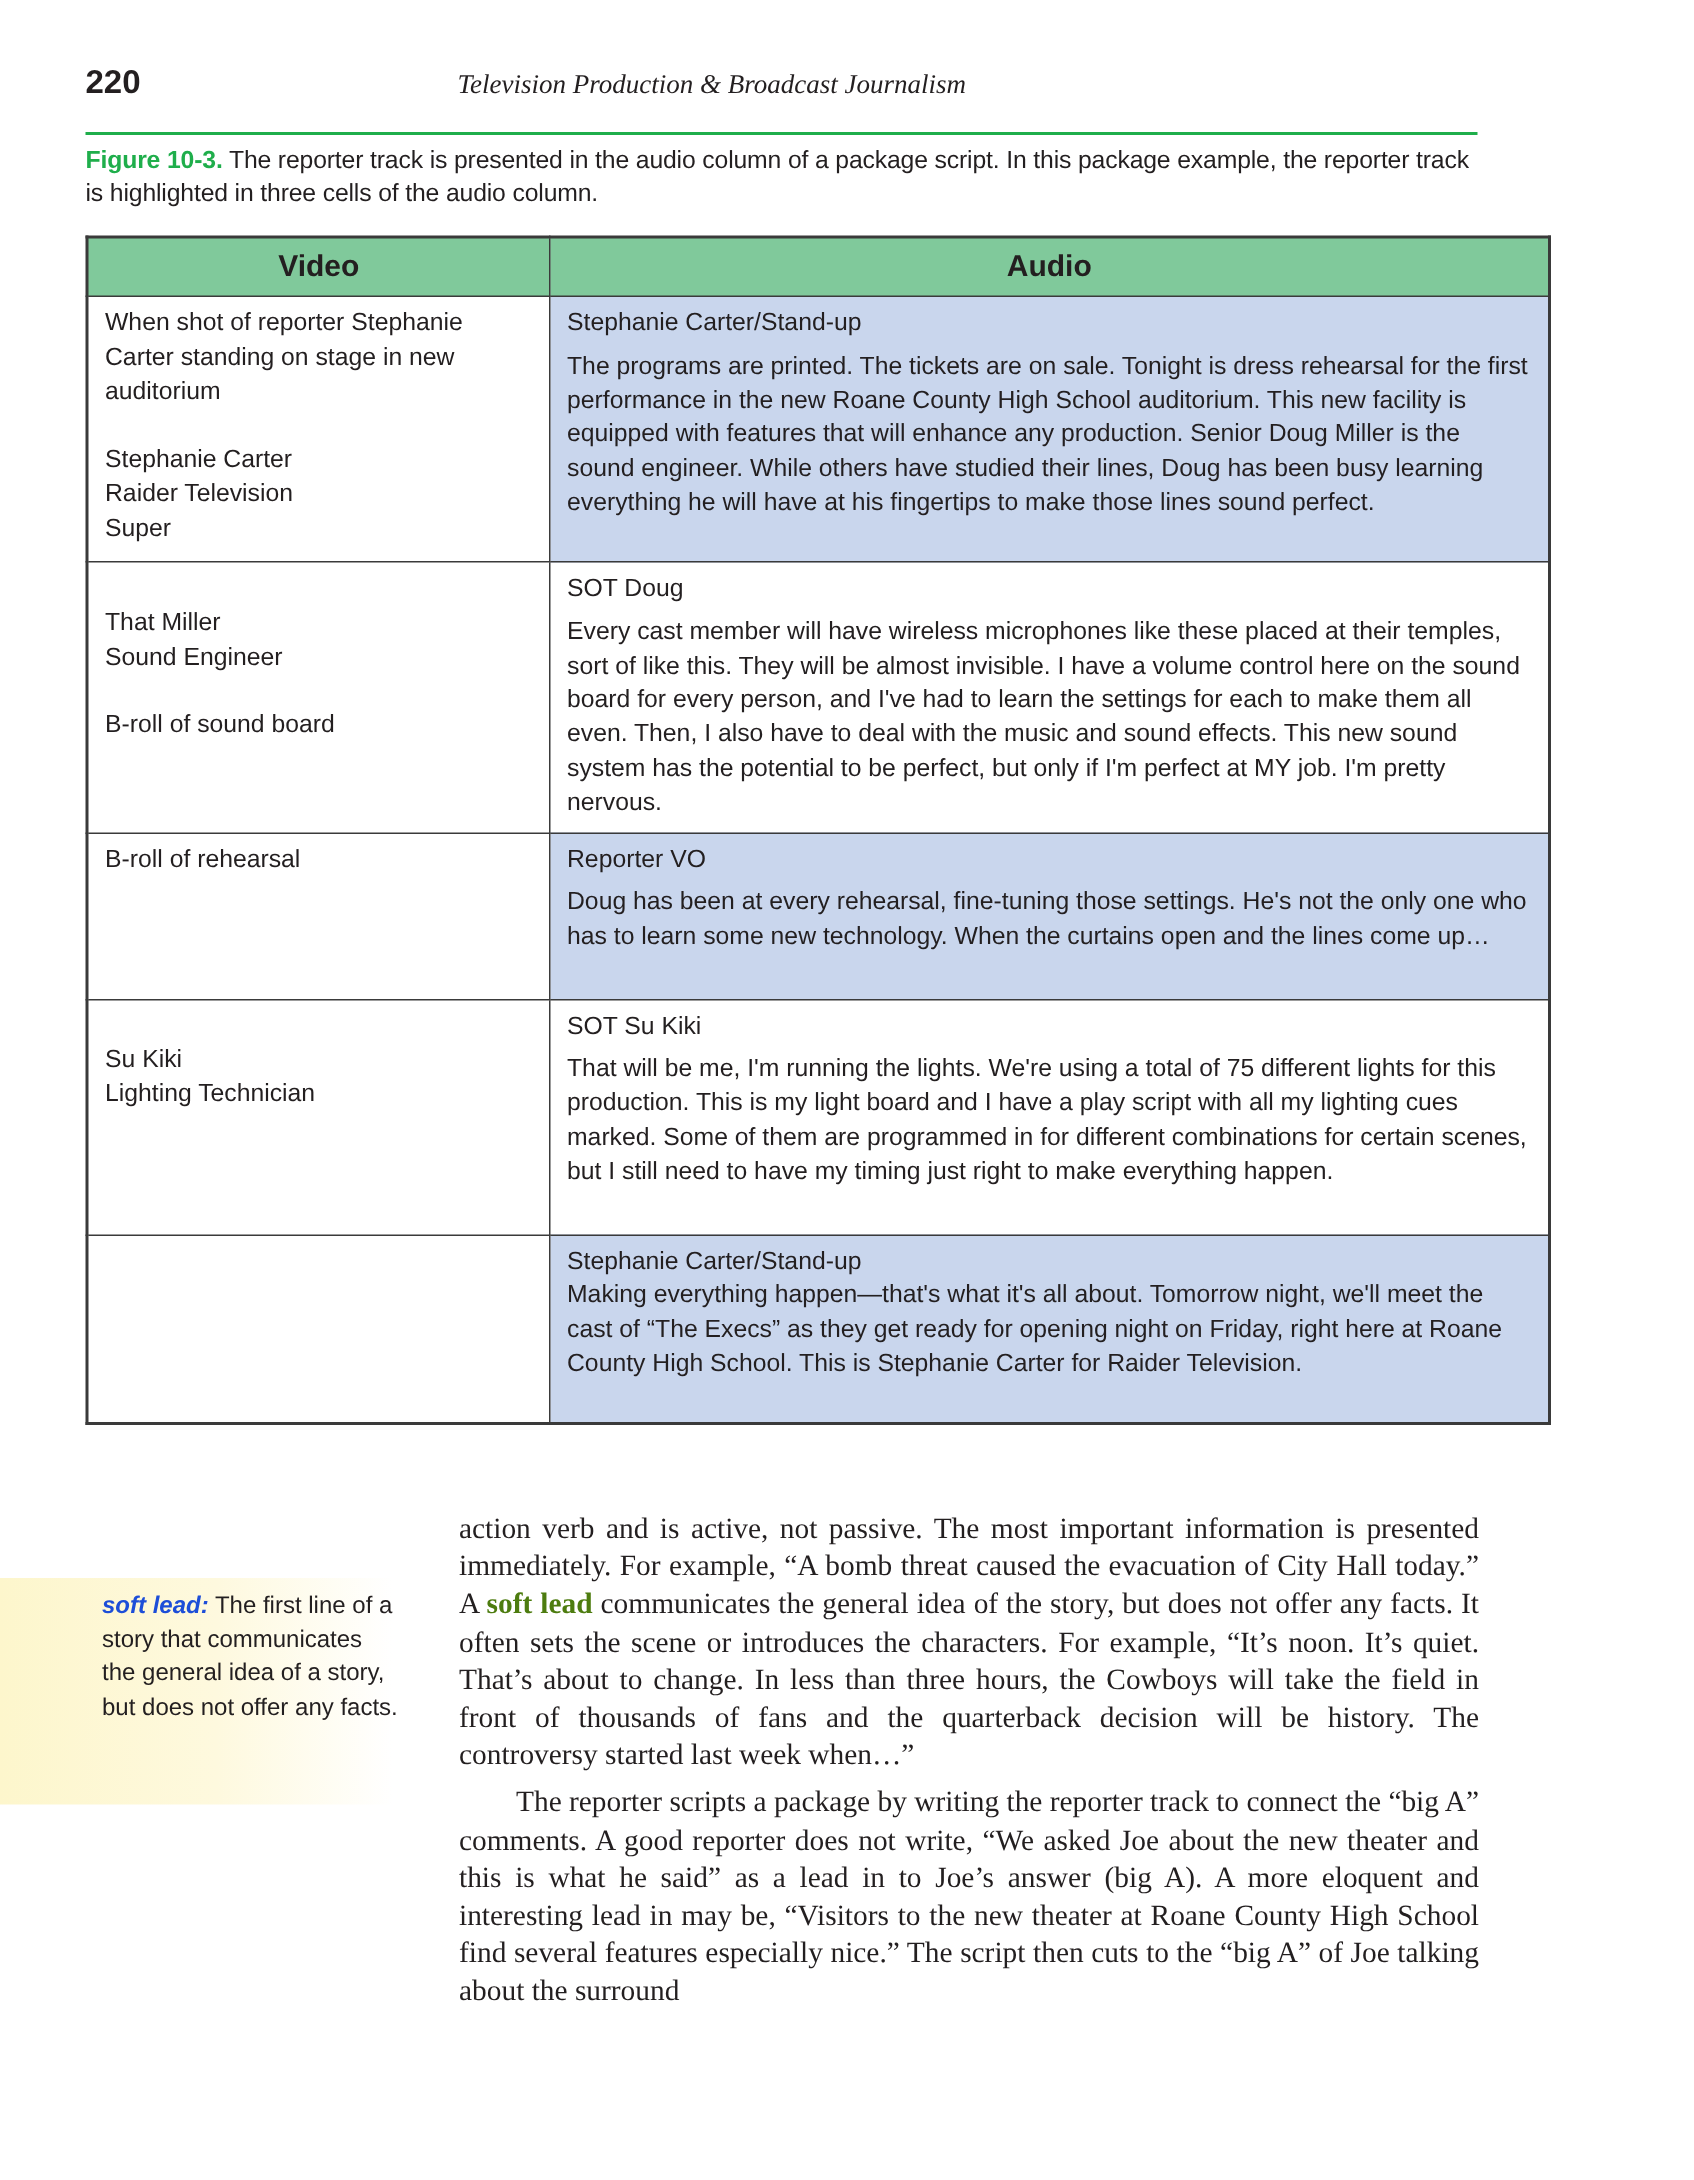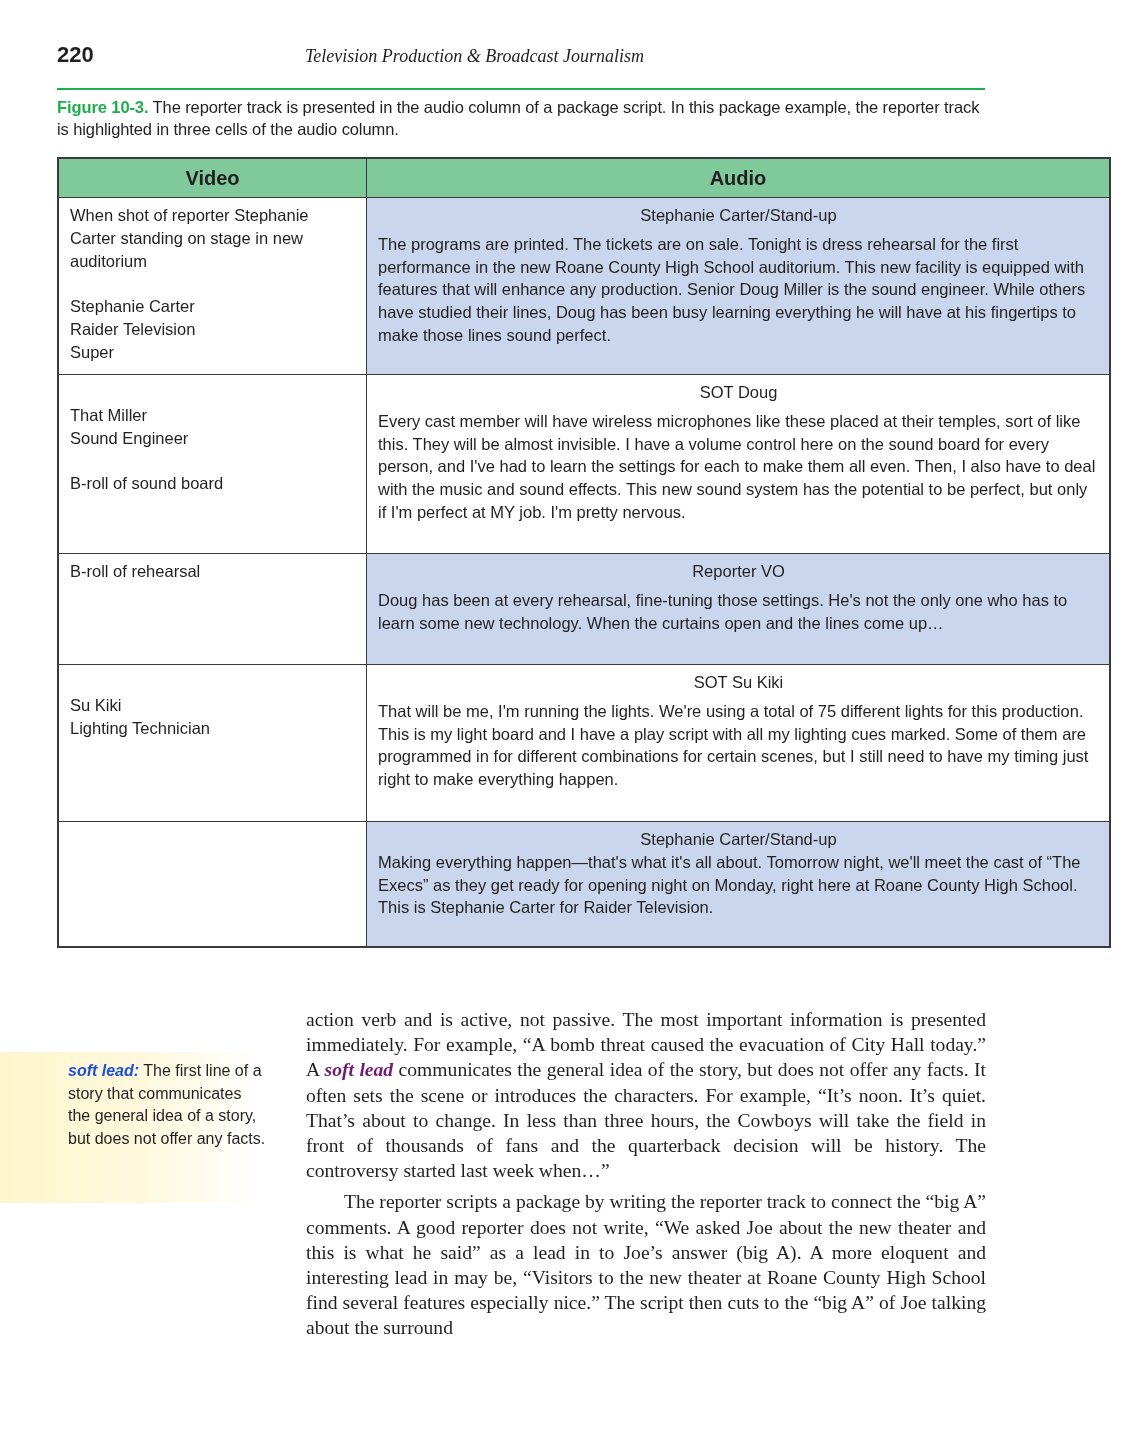--- a/index.html
+++ b/index.html
@@ -52,21 +52,21 @@
       letter-spacing: -0.1px;
     }
     .caption .fig-label {
       color: #1fae4b;
       font-weight: bold;
     }
     table.script {
       position: absolute;
       left: 57px;
       top: 157px;
-      width: 1054px;
+      width: 977px;
       border-collapse: collapse;
       border: 2px solid #3a3a3a;
       font-family: "Liberation Sans", sans-serif;
       font-size: 16.5px;
       line-height: 22.8px;
       color: #231f20;
     }
     table.script th {
       background: #80c99b;
       font-weight: bold;
@@ -81,21 +81,21 @@
     table.script td {
       vertical-align: top;
       border: 1.5px solid #3a3a3a;
       padding: 6px 10px 8px 11px;
     }
     table.script td.audio.highlight {
       background: #c9d6ed;
     }
     .video-line { display: block; }
     .video-gap { display: block; height: 22.8px; }
-    .audio-head { display: block; margin-bottom: 6px; text-align: center; }
+    .audio-head { display: block; margin-bottom: 6px; }
     .audio-head.tight { margin-bottom: 0; }
     .audio-body { display: block; }
     .row1 td { height: 162px; }
     .row2 td { height: 164px; }
     .row3 td { height: 96px; }
     .row4 td { height: 142px; margin-top: 27px; }
     .row5 td { height: 110px; }
 
     .sidebar {
       position: absolute;
@@ -133,23 +133,22 @@
       hyphens: manual;
     }
     .body-text p {
       margin: 0;
     }
     .body-text p.indent {
       text-indent: 38px;
       margin-top: 6px;
     }
     .body-text .term {
-      color: #701a75;
-      font-weight: bold;
-      font-style: italic;
+      color: #4d7c0f;
+      font-weight: bold;
     }
   </style>
 </head>
 <body>
 
 <div class="page-number">220</div>
 <div class="running-head">Television Production &amp; Broadcast Journalism</div>
 <div class="rule"></div>
 
 <div class="caption"><span class="fig-label">Figure 10-3.</span><span> The reporter track is presented in the audio column of a package script. In this package example, the reporter track is highlighted in three cells of the audio column.</span></div>
@@ -207,21 +206,21 @@
       </td>
       <td class="audio">
         <span class="audio-head">SOT Su Kiki</span>
         <span class="audio-body">That will be me, I'm running the lights. We're using a total of 75 different lights for this production. This is my light board and I have a play script with all my lighting cues marked. Some of them are programmed in for different combinations for certain scenes, but I still need to have my timing just right to make everything happen.</span>
       </td>
     </tr>
     <tr class="row5">
       <td class="video"></td>
       <td class="audio highlight">
         <span class="audio-head tight">Stephanie Carter/Stand-up</span>
-        <span class="audio-body">Making everything happen—that's what it's all about. Tomorrow night, we'll meet the cast of “The Execs” as they get ready for opening night on Monday, right here at Roane County High School. This is Steph­anie Carter for Raider Television.</span>
+        <span class="audio-body">Making everything happen—that's what it's all about. Tomorrow night, we'll meet the cast of “The Execs” as they get ready for opening night on Friday, right here at Roane County High School. This is Steph­anie Carter for Raider Television.</span>
       </td>
     </tr>
   </tbody>
 </table>
 
 <div class="sidebar"></div>
 <div class="sidebar-text"><span class="term">soft lead:</span><span> The first line of a story that communicates the general idea of a story, but does not offer any facts.</span></div>
 
 <div class="body-text">
   <p><span>action verb and is active, not passive. The most important information is presented immediately. For example, “A bomb threat caused the evacu­ation of City Hall today.” A </span><span class="term">soft lead</span><span> communicates the general idea of the story, but does not offer any facts. It often sets the scene or introduces the characters. For example, “It’s noon. It’s quiet. That’s about to change. In less than three hours, the Cowboys will take the field in front of thou­sands of fans and the quarterback decision will be history. The controversy started last week when…”</span></p>

